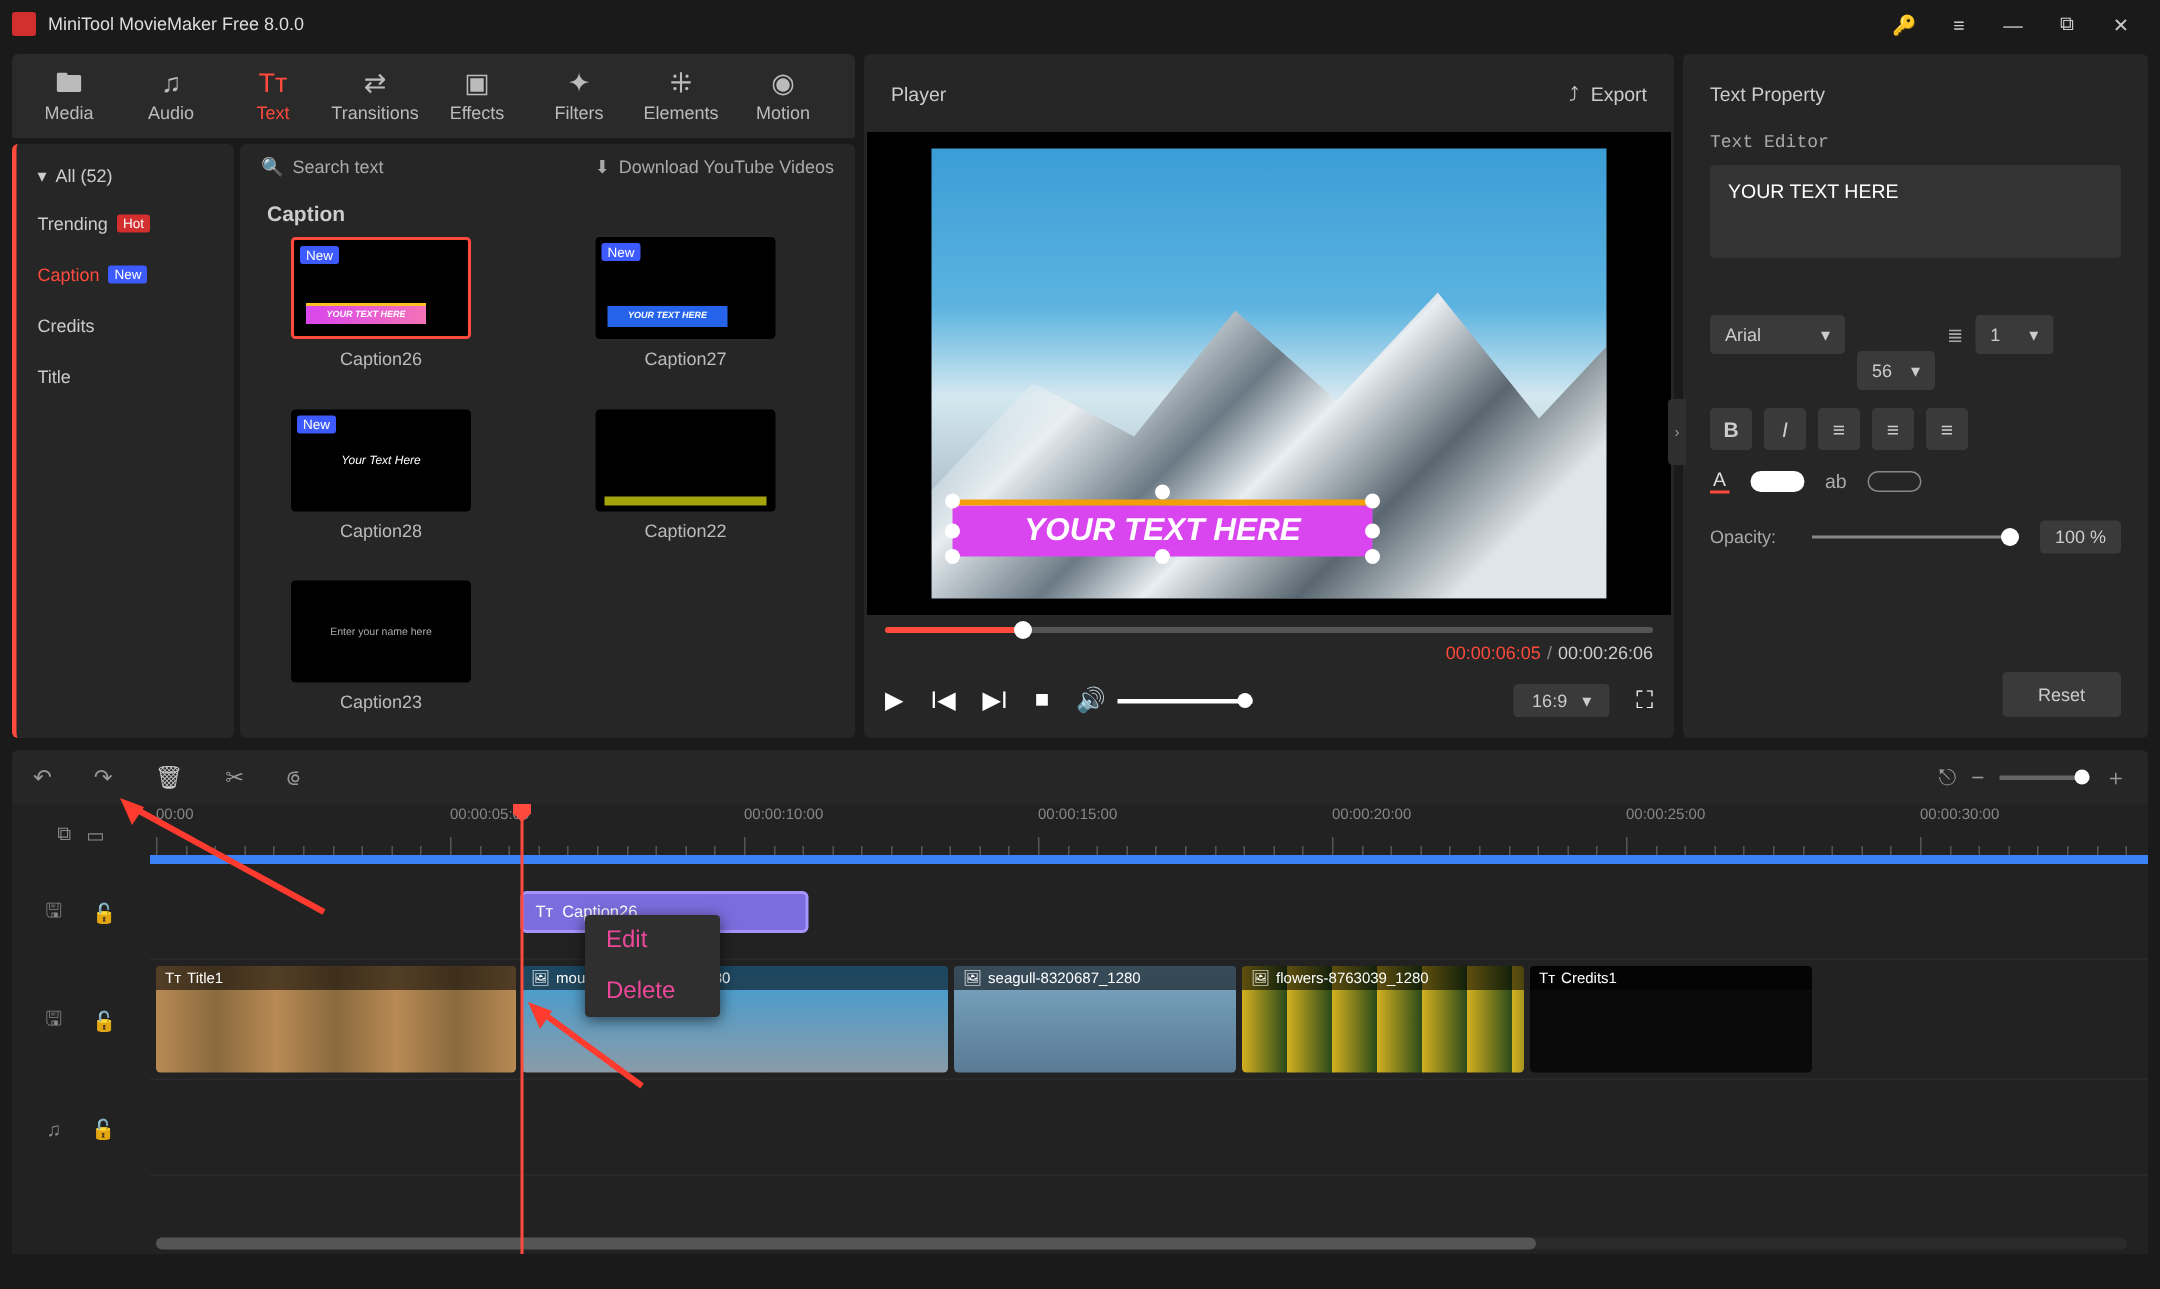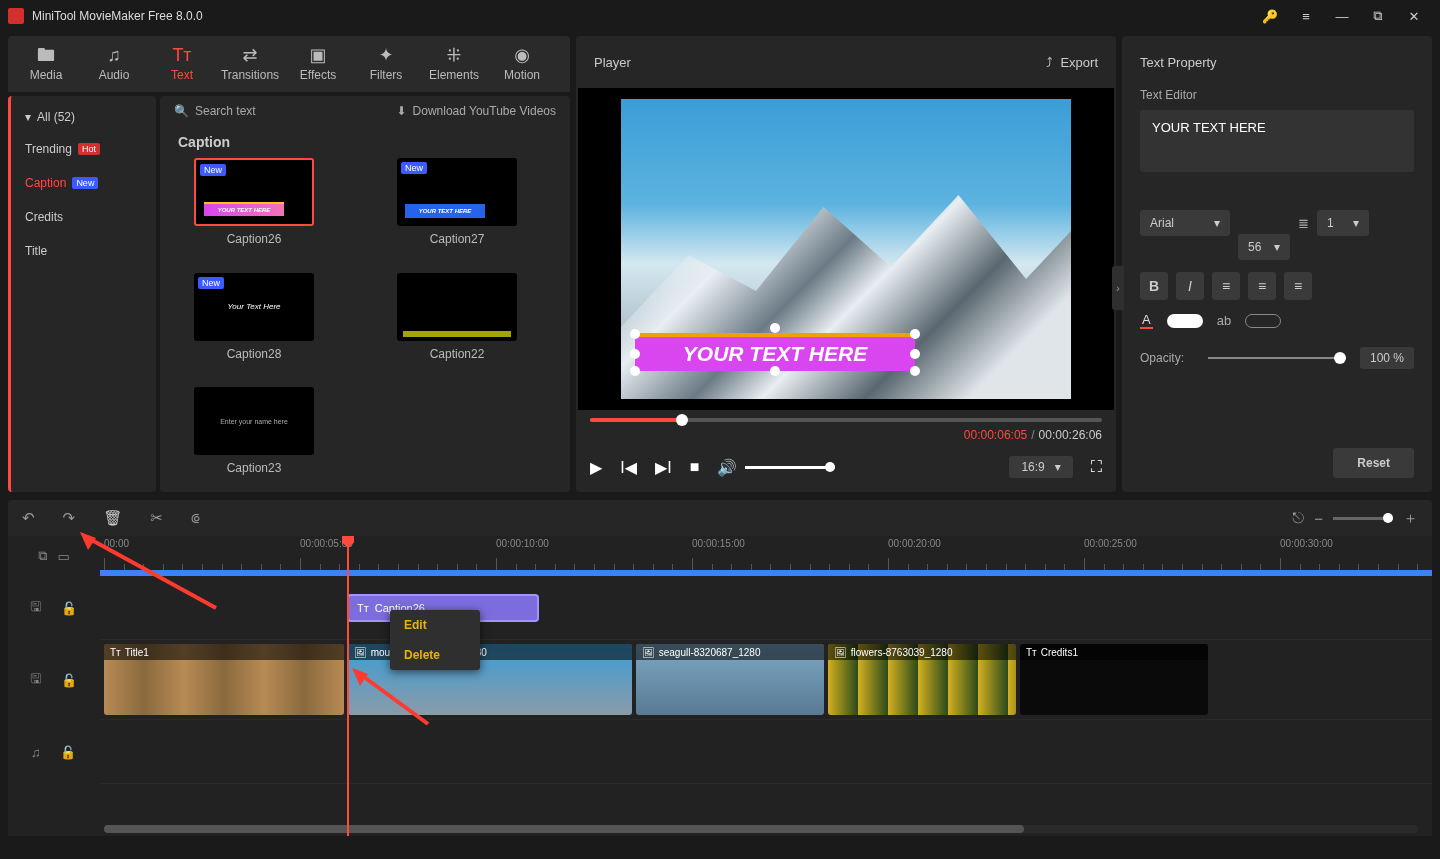--- a/index.html
+++ b/index.html
@@ -69,36 +69,36 @@
 .controls .vol { display: flex; align-items: center; gap: 8px; }
 .controls .volslider { width: 90px; height: 3px; background: #fff; position: relative; }
 .controls .volslider .vknob { position: absolute; right: 0; top: -4px; width: 10px; height: 10px; background: #fff; border-radius: 50%; }
 .controls .spacer { flex: 1; }
 .controls .ratio { background: #3a3a3a; padding: 4px 12px; border-radius: 3px; display: flex; align-items: center; gap: 10px; font-size: 12px; }
 
 
 .rightwrap { flex: 1; background: #262626; border-radius: 4px; display: flex; flex-direction: column; position: relative; }
 .rightwrap .hdr { height: 52px; display: flex; align-items: center; padding: 0 18px; font-size: 13px; }
 .rightwrap .body { flex: 1; padding: 0 18px; }
-.propsec { font-size: 12px; color: #aaa; margin-bottom: 8px; }
+.propsec { font-size: 12px; color: #aaa; margin-bottom: 8px; font-family: Liberation Mono, monospace; }
 .textedit { background: #333; height: 62px; padding: 10px 12px; font-size: 13px; color: #fff; border-radius: 3px; margin-bottom: 14px; }
 .proprow { display: flex; gap: 8px; margin-bottom: 12px; align-items: center; }
 .propsel { background: #3a3a3a; padding: 6px 10px; border-radius: 3px; display: flex; align-items: center; justify-content: space-between; font-size: 12px; }
 .propsel.font { width: 90px; }
 .propsel.size { width: 52px; margin-top: 48px; }
 .propsel.lh { width: 52px; }
 .iconbtn { width: 28px; height: 28px; background: #3a3a3a; border-radius: 3px; display: flex; align-items: center; justify-content: center; cursor: pointer; font-size: 14px; }
 .colorrow { display: flex; gap: 14px; align-items: center; margin-bottom: 18px; }
 .colorswatch { width: 36px; height: 14px; border-radius: 7px; }
 .opacityrow { display: flex; align-items: center; gap: 14px; }
 .opacityrow .lbl { font-size: 12px; color: #aaa; width: 54px; }
 .opacityrow .slider { flex: 1; height: 2px; background: #888; position: relative; }
 .opacityrow .slider .sknob { position: absolute; right: 0; top: -5px; width: 12px; height: 12px; background: #fff; border-radius: 50%; }
 .opacityrow .val { background: #3a3a3a; padding: 4px 8px; border-radius: 3px; font-size: 12px; width: 54px; text-align: center; }
-.resetrow { padding: 14px 18px; display: flex; justify-content: flex-end; font-weight: bold; }
+.resetrow { padding: 14px 18px; display: flex; justify-content: flex-end; }
 .resetbtn { background: #3a3a3a; padding: 8px 24px; border-radius: 3px; font-size: 12px; cursor: pointer; }
 
 
 .timelinewrap { height: 355px; padding: 4px 8px 8px; }
 .tl-toolbar { height: 36px; background: #262626; display: flex; align-items: center; padding: 0 14px; gap: 28px; border-radius: 4px 4px 0 0; }
 .tl-toolbar .tbtn { cursor: pointer; color: #999; font-size: 15px; }
 .tl-toolbar .spacer { flex: 1; }
 .tl-toolbar .zoom { display: flex; align-items: center; gap: 10px; }
 .tl-toolbar .zslider { width: 60px; height: 3px; background: #666; position: relative; }
 .tl-toolbar .zslider .zknob { position: absolute; right: 0; top: -4px; width: 10px; height: 10px; background: #fff; border-radius: 50%; }
@@ -119,21 +119,21 @@
 
 .track { position: relative; border-bottom: 1px solid #2a2a2a; }
 .track.title-trk { height: 64px; }
 .track.video-trk { height: 80px; }
 .track.audio-trk { height: 64px; }
 .clip { position: absolute; top: 18px; height: 28px; background: #7c6dde; border: 2px solid #a594ff; border-radius: 4px; display: flex; align-items: center; padding: 0 8px; gap: 6px; font-size: 11px; color: #fff; }
 .vclip { position: absolute; top: 4px; bottom: 4px; border-radius: 3px; overflow: hidden; display: flex; flex-direction: column; }
 .vclip .chipbar { height: 16px; background: rgba(0,0,0,0.55); display: flex; align-items: center; padding: 0 6px; gap: 4px; font-size: 10px; color: #fff; white-space: nowrap; }
 .vclip .thumbs { flex: 1; display: flex; }
 .ctxmenu { position: absolute; background: #2f2f2f; border-radius: 3px; box-shadow: 0 2px 10px rgba(0,0,0,0.6); z-index: 10; min-width: 90px; }
-.ctxmenu .mi { padding: 8px 14px; font-size: 12px; color: #eab308; cursor: pointer; font-weight: bold; }
+.ctxmenu .mi { padding: 8px 14px; font-size: 16px; color: #ec4899; cursor: pointer; }
 
 .arrow-annot { position: absolute; z-index: 20; pointer-events: none; }
 .arrow-line { stroke: #ff3b2f; stroke-width: 4; fill: none; }
 .arrow-head { fill: #ff3b2f; }
 
 .hscroll { position: absolute; left: 96px; right: 14px; bottom: 3px; height: 8px; background: #2a2a2a; border-radius: 4px; }
 .hscroll .thumb { position: absolute; left: 0; width: 70%; top: 0; bottom: 0; background: #555; border-radius: 4px; }
 
 .collapse-tab { position: absolute; left: -10px; top: 230px; width: 12px; height: 44px; background: #2f2f2f; display: flex; align-items: center; justify-content: center; font-size: 10px; color: #999; cursor: pointer; border-radius: 3px 0 0 3px; }
 </style>

